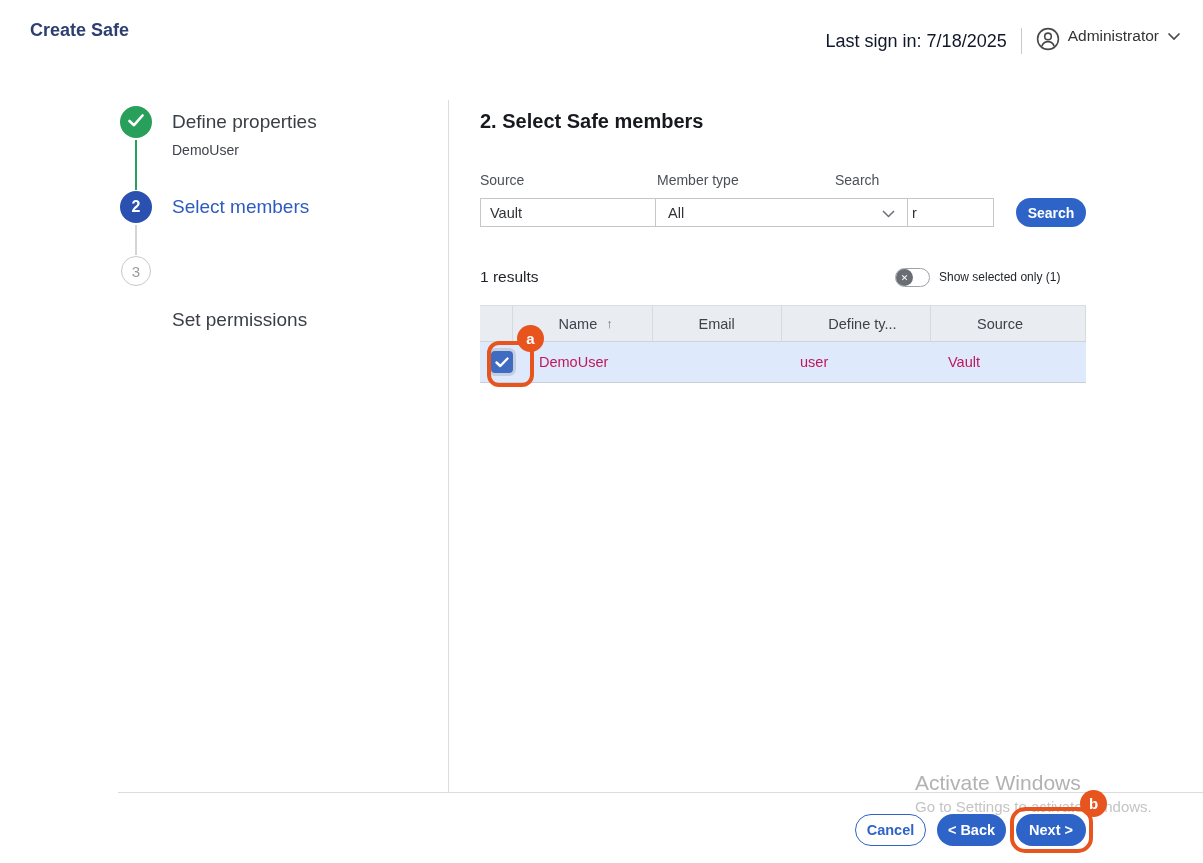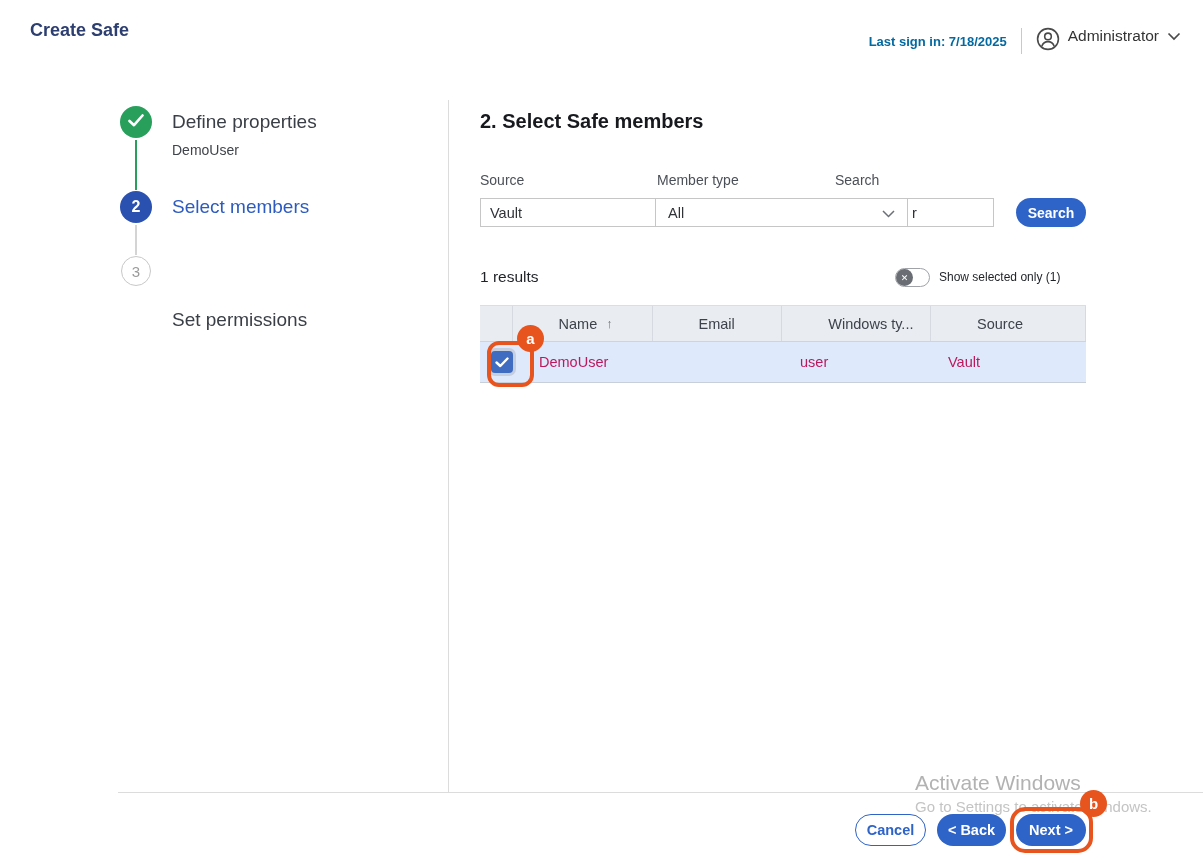--- a/index.html
+++ b/index.html
@@ -2,21 +2,21 @@
 <html><head>
 <meta charset="utf-8">
 <style>
   * { margin:0; padding:0; box-sizing:border-box; }
   body { font-family:"Liberation Sans", sans-serif; background:#fff; }
   .screen { position:relative; width:1203px; height:863px; background:#ffffff; overflow:hidden; }
 
   
   .page-title { position:absolute; left:30px; top:20px; font-size:18px; font-weight:700; color:#2d3e70; }
   .header-right { position:absolute; top:27px; right:22px; display:flex; align-items:center; }
-  .last-sign-in { font-size:13px; color:#0369a1;font-weight:bold; }
+  .last-sign-in { font-size:18px; color:#0f172a; }
   .header-sep { width:1px; height:26px; background:#c9c9c9; margin:0 14px; }
   .user-menu { display:flex; align-items:flex-start; gap:8px; cursor:pointer; }
   .user-name { font-size:15.5px; color:#333; }
 
   
   .step-circle { position:absolute; width:32px; height:32px; border-radius:50%; display:flex; align-items:center; justify-content:center; }
   .step-done { left:120px; top:106px; background:#28a05c; }
   .step-active { left:120px; top:191px; background:#2b51b0; color:#fff; font-size:16px; font-weight:700; }
   .step-todo { left:121px; top:256px; width:30px; height:30px; background:#fff; border:1.5px solid #c8c8c8; color:#9b9b9b; font-size:15px; }
   .connector { position:absolute; left:135px; width:2px; }
@@ -159,21 +159,21 @@
   <div class="toggle-label">Show selected only (1)</div>
 
   <div class="member-table">
     <div class="thead">
       <div class="th th-check"></div>
       <div class="th th-name">
         <span>Name</span>
         <span class="sort-arrow">↑</span>
       </div>
       <div class="th th-email">Email</div>
-      <div class="th th-mtype">Windows ty...</div>
+      <div class="th th-mtype">Define ty...</div>
       <div class="th th-source">Source</div>
     </div>
     <div class="trow">
       <div class="td td-check">
         <span class="checkbox">
           <svg width="14" height="11" viewBox="0 0 14 11">
               <path d="M1.5 5.5 L5.3 9 L12.5 1.5" stroke="#fff" stroke-width="2.4" fill="none" stroke-linecap="round" stroke-linejoin="round"></path>
             </svg>
         </span>
       </div>

